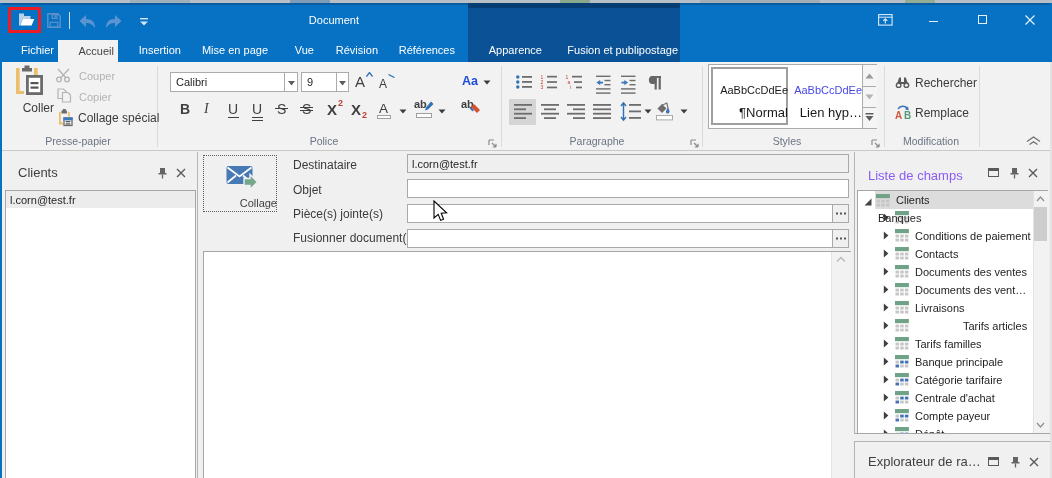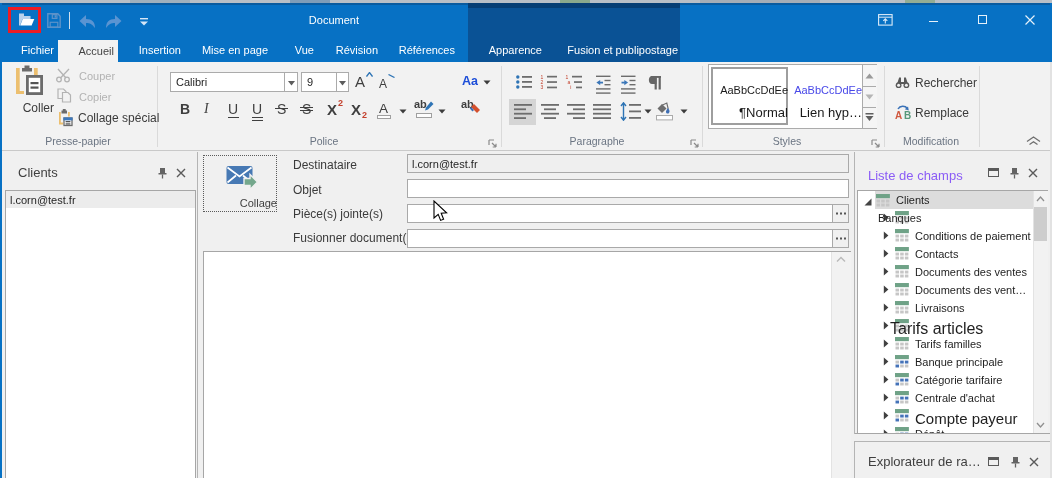--- a/index.html
+++ b/index.html
@@ -494,21 +494,21 @@
     </svg>
   <svg class="ab" style="left:895px;top:319px" width="14" height="13" viewBox="0 0 13.5 12.5">
       <rect x="0" y="0" width="13.4" height="4" fill="#6fa287"></rect>
       <rect x="0.5" y="5.4" width="3.4" height="2.8" fill="#c6c6c6"></rect>
       <rect x="5" y="5.4" width="3.4" height="2.8" fill="#c6c6c6"></rect>
       <rect x="9.5" y="5.4" width="3.4" height="2.8" fill="#c6c6c6"></rect>
       <rect x="0.5" y="9.2" width="3.4" height="2.8" fill="#c6c6c6"></rect>
       <rect x="5" y="9.2" width="3.4" height="2.8" fill="#c6c6c6"></rect>
       <rect x="9.5" y="9.2" width="3.4" height="2.8" fill="#c6c6c6"></rect>
     </svg>
-  <div class="ab" style="left:890px;top:320px;font-size:16px;color:#1e1e1e">Tarifs articles</div>
+  <div class="ab" style="left:963px;top:320px;font-size:11px;color:#1e1e1e">Tarifs articles</div>
   <svg class="ab" style="left:883px;top:339px" width="6" height="9" viewBox="0 0 6 9">
       <path d="M0.8 0.5 L5.4 4.5 L0.8 8.5 Z" fill="#404040"></path>
     </svg>
   <svg class="ab" style="left:895px;top:337px" width="14" height="13" viewBox="0 0 13.5 12.5">
       <rect x="0" y="0" width="13.4" height="4" fill="#6fa287"></rect>
       <rect x="0.5" y="5.4" width="3.4" height="2.8" fill="#c6c6c6"></rect>
       <rect x="5" y="5.4" width="3.4" height="2.8" fill="#c6c6c6"></rect>
       <rect x="9.5" y="5.4" width="3.4" height="2.8" fill="#c6c6c6"></rect>
       <rect x="0.5" y="9.2" width="3.4" height="2.8" fill="#c6c6c6"></rect>
       <rect x="5" y="9.2" width="3.4" height="2.8" fill="#c6c6c6"></rect>
@@ -559,21 +559,21 @@
     </svg>
   <svg class="ab" style="left:895px;top:409px" width="14" height="13" viewBox="0 0 13.5 12.5">
       <rect x="0" y="0" width="13.4" height="4" fill="#6fa287"></rect>
       <rect x="0.5" y="5.4" width="3.4" height="2.8" fill="#c6c6c6"></rect>
       <rect x="5" y="5.4" width="3.4" height="2.8" fill="#4472b8"></rect>
       <rect x="9.5" y="5.4" width="3.4" height="2.8" fill="#4472b8"></rect>
       <rect x="0.5" y="9.2" width="3.4" height="2.8" fill="#4472b8"></rect>
       <rect x="5" y="9.2" width="3.4" height="2.8" fill="#c6c6c6"></rect>
       <rect x="9.5" y="9.2" width="3.4" height="2.8" fill="#c6c6c6"></rect>
     </svg>
-  <div class="ab" style="left:915px;top:410px;font-size:15px;color:#1e1e1e">Compte payeur</div>
+  <div class="ab" style="left:915px;top:410px;font-size:11px;color:#1e1e1e">Compte payeur</div>
   <svg class="ab" style="left:883px;top:429px" width="6" height="9" viewBox="0 0 6 9">
       <path d="M0.8 0.5 L5.4 4.5 L0.8 8.5 Z" fill="#404040"></path>
     </svg>
   <svg class="ab" style="left:895px;top:427px" width="14" height="13" viewBox="0 0 13.5 12.5">
       <rect x="0" y="0" width="13.4" height="4" fill="#6fa287"></rect>
       <rect x="0.5" y="5.4" width="3.4" height="2.8" fill="#c6c6c6"></rect>
       <rect x="5" y="5.4" width="3.4" height="2.8" fill="#4472b8"></rect>
       <rect x="9.5" y="5.4" width="3.4" height="2.8" fill="#4472b8"></rect>
       <rect x="0.5" y="9.2" width="3.4" height="2.8" fill="#4472b8"></rect>
       <rect x="5" y="9.2" width="3.4" height="2.8" fill="#c6c6c6"></rect>

